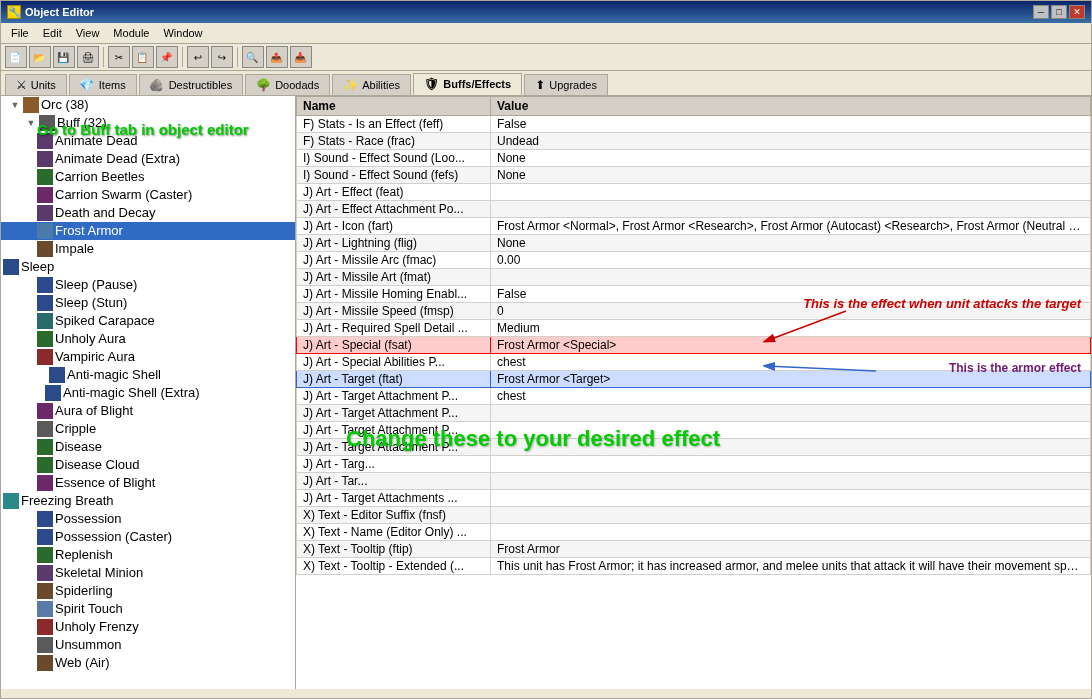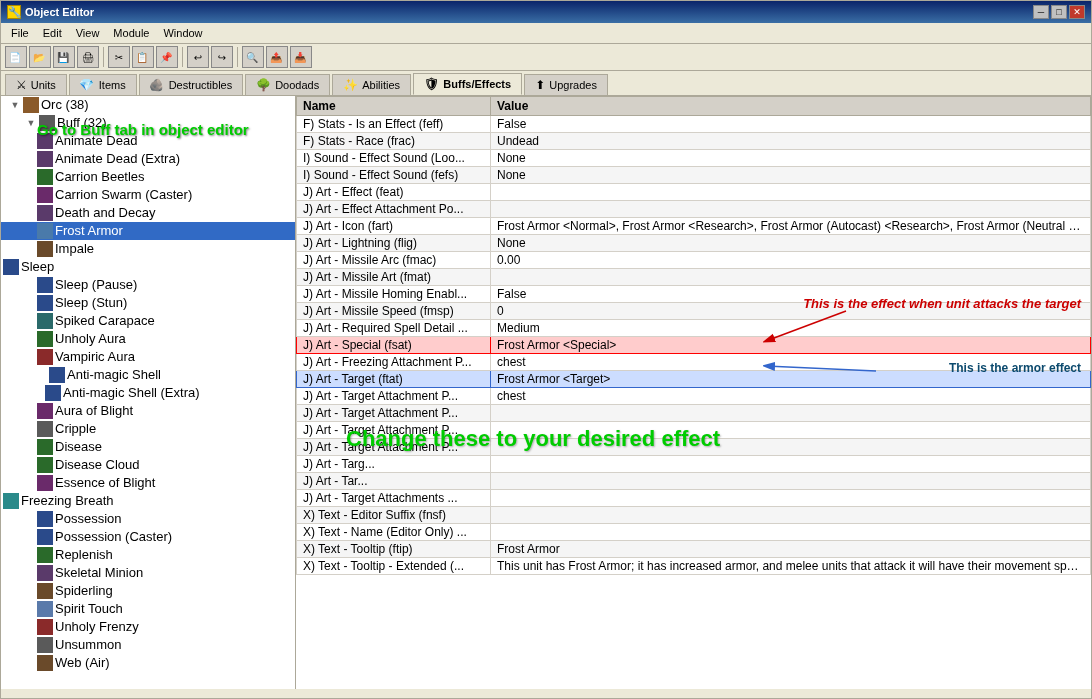--- a/index.html
+++ b/index.html
@@ -182,21 +182,21 @@
       position: absolute;
       color: #cc0000;
       font-size: 13px;
       font-weight: bold;
       font-family: Arial, sans-serif;
       pointer-events: none;
       white-space: nowrap;
     }
     .ann-blue-small {
       position: absolute;
-      color: #0c4a6e;
+      color: #701a75;
       font-size: 12px;
       font-weight: bold;
       font-family: Arial, sans-serif;
       pointer-events: none;
       white-space: nowrap;
     }
     .ann-green-large {
       position: absolute;
       color: #00cc00;
       font-size: 22px;
@@ -496,21 +496,21 @@
             </tr>
             <tr>
               <td>J) Art - Required Spell Detail ...</td>
               <td style="overflow: hidden; white-space: nowrap; max-width: 600px; text-overflow: ellipsis;">Medium</td>
             </tr>
             <tr class="row-red">
               <td>J) Art - Special (fsat)</td>
               <td style="overflow: hidden; white-space: nowrap; max-width: 600px; text-overflow: ellipsis;">Frost Armor &lt;Special&gt;</td>
             </tr>
             <tr>
-              <td>J) Art - Freezing Attachment P...</td>
+              <td>J) Art - Special Abilities P...</td>
               <td style="overflow: hidden; white-space: nowrap; max-width: 600px; text-overflow: ellipsis;">chest</td>
             </tr>
             <tr class="row-blue">
               <td>J) Art - Target (ftat)</td>
               <td style="overflow: hidden; white-space: nowrap; max-width: 600px; text-overflow: ellipsis;">Frost Armor &lt;Target&gt;</td>
             </tr>
             <tr>
               <td>J) Art - Target Attachment P...</td>
               <td style="overflow: hidden; white-space: nowrap; max-width: 600px; text-overflow: ellipsis;">chest</td>
             </tr>

